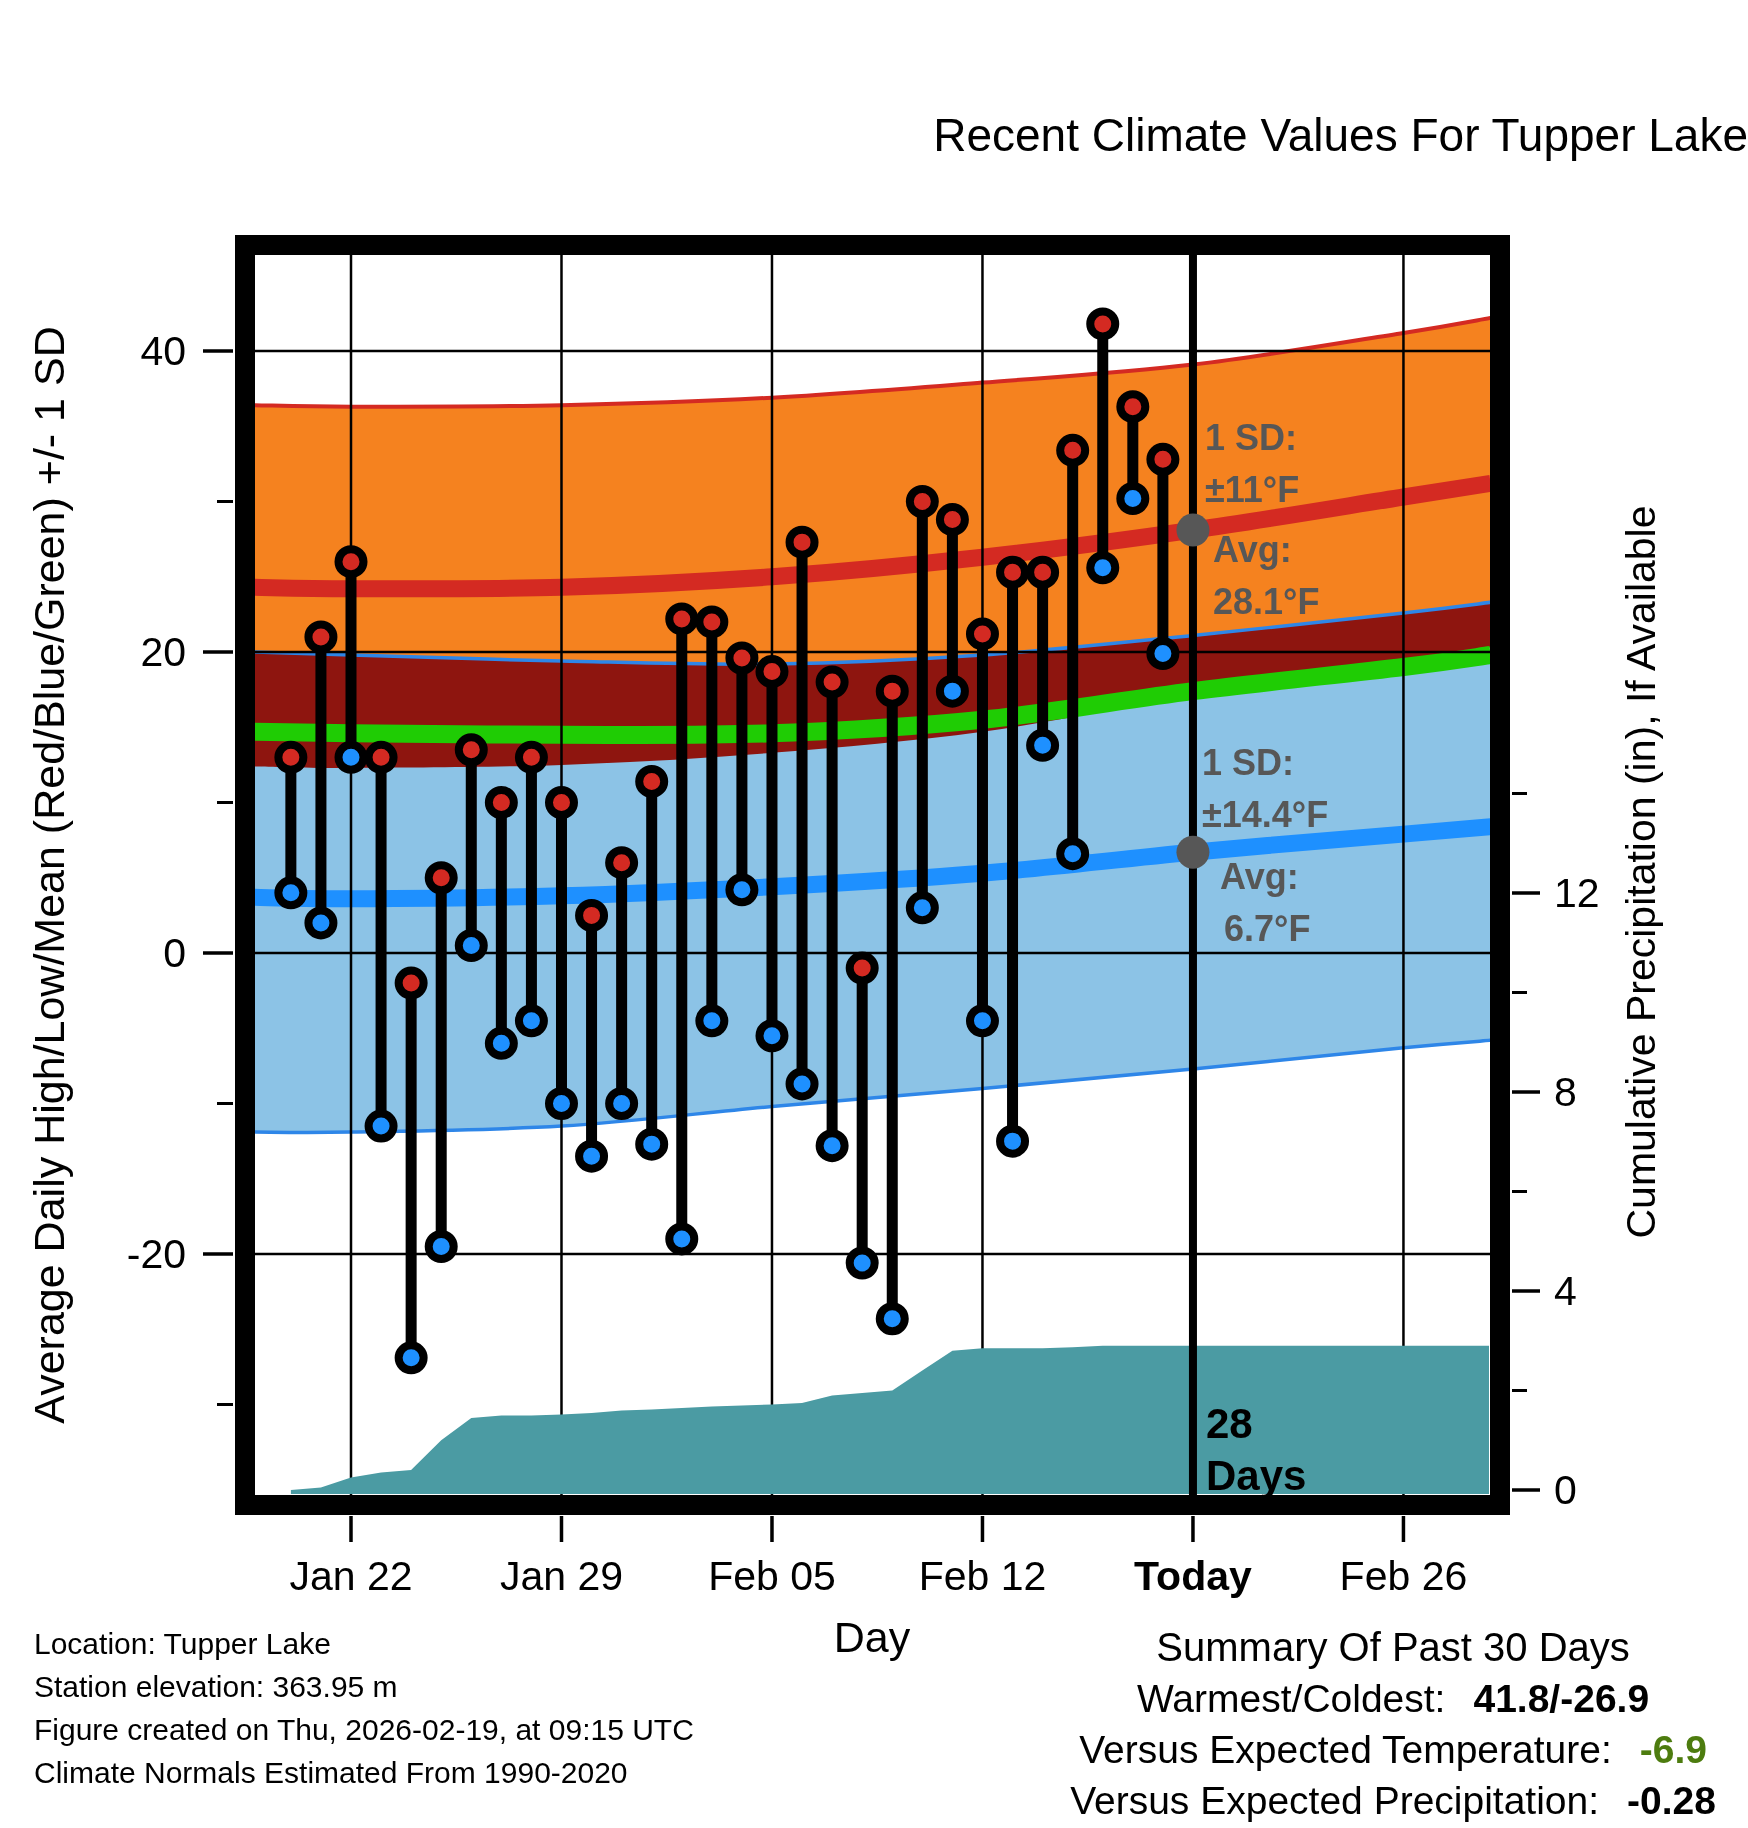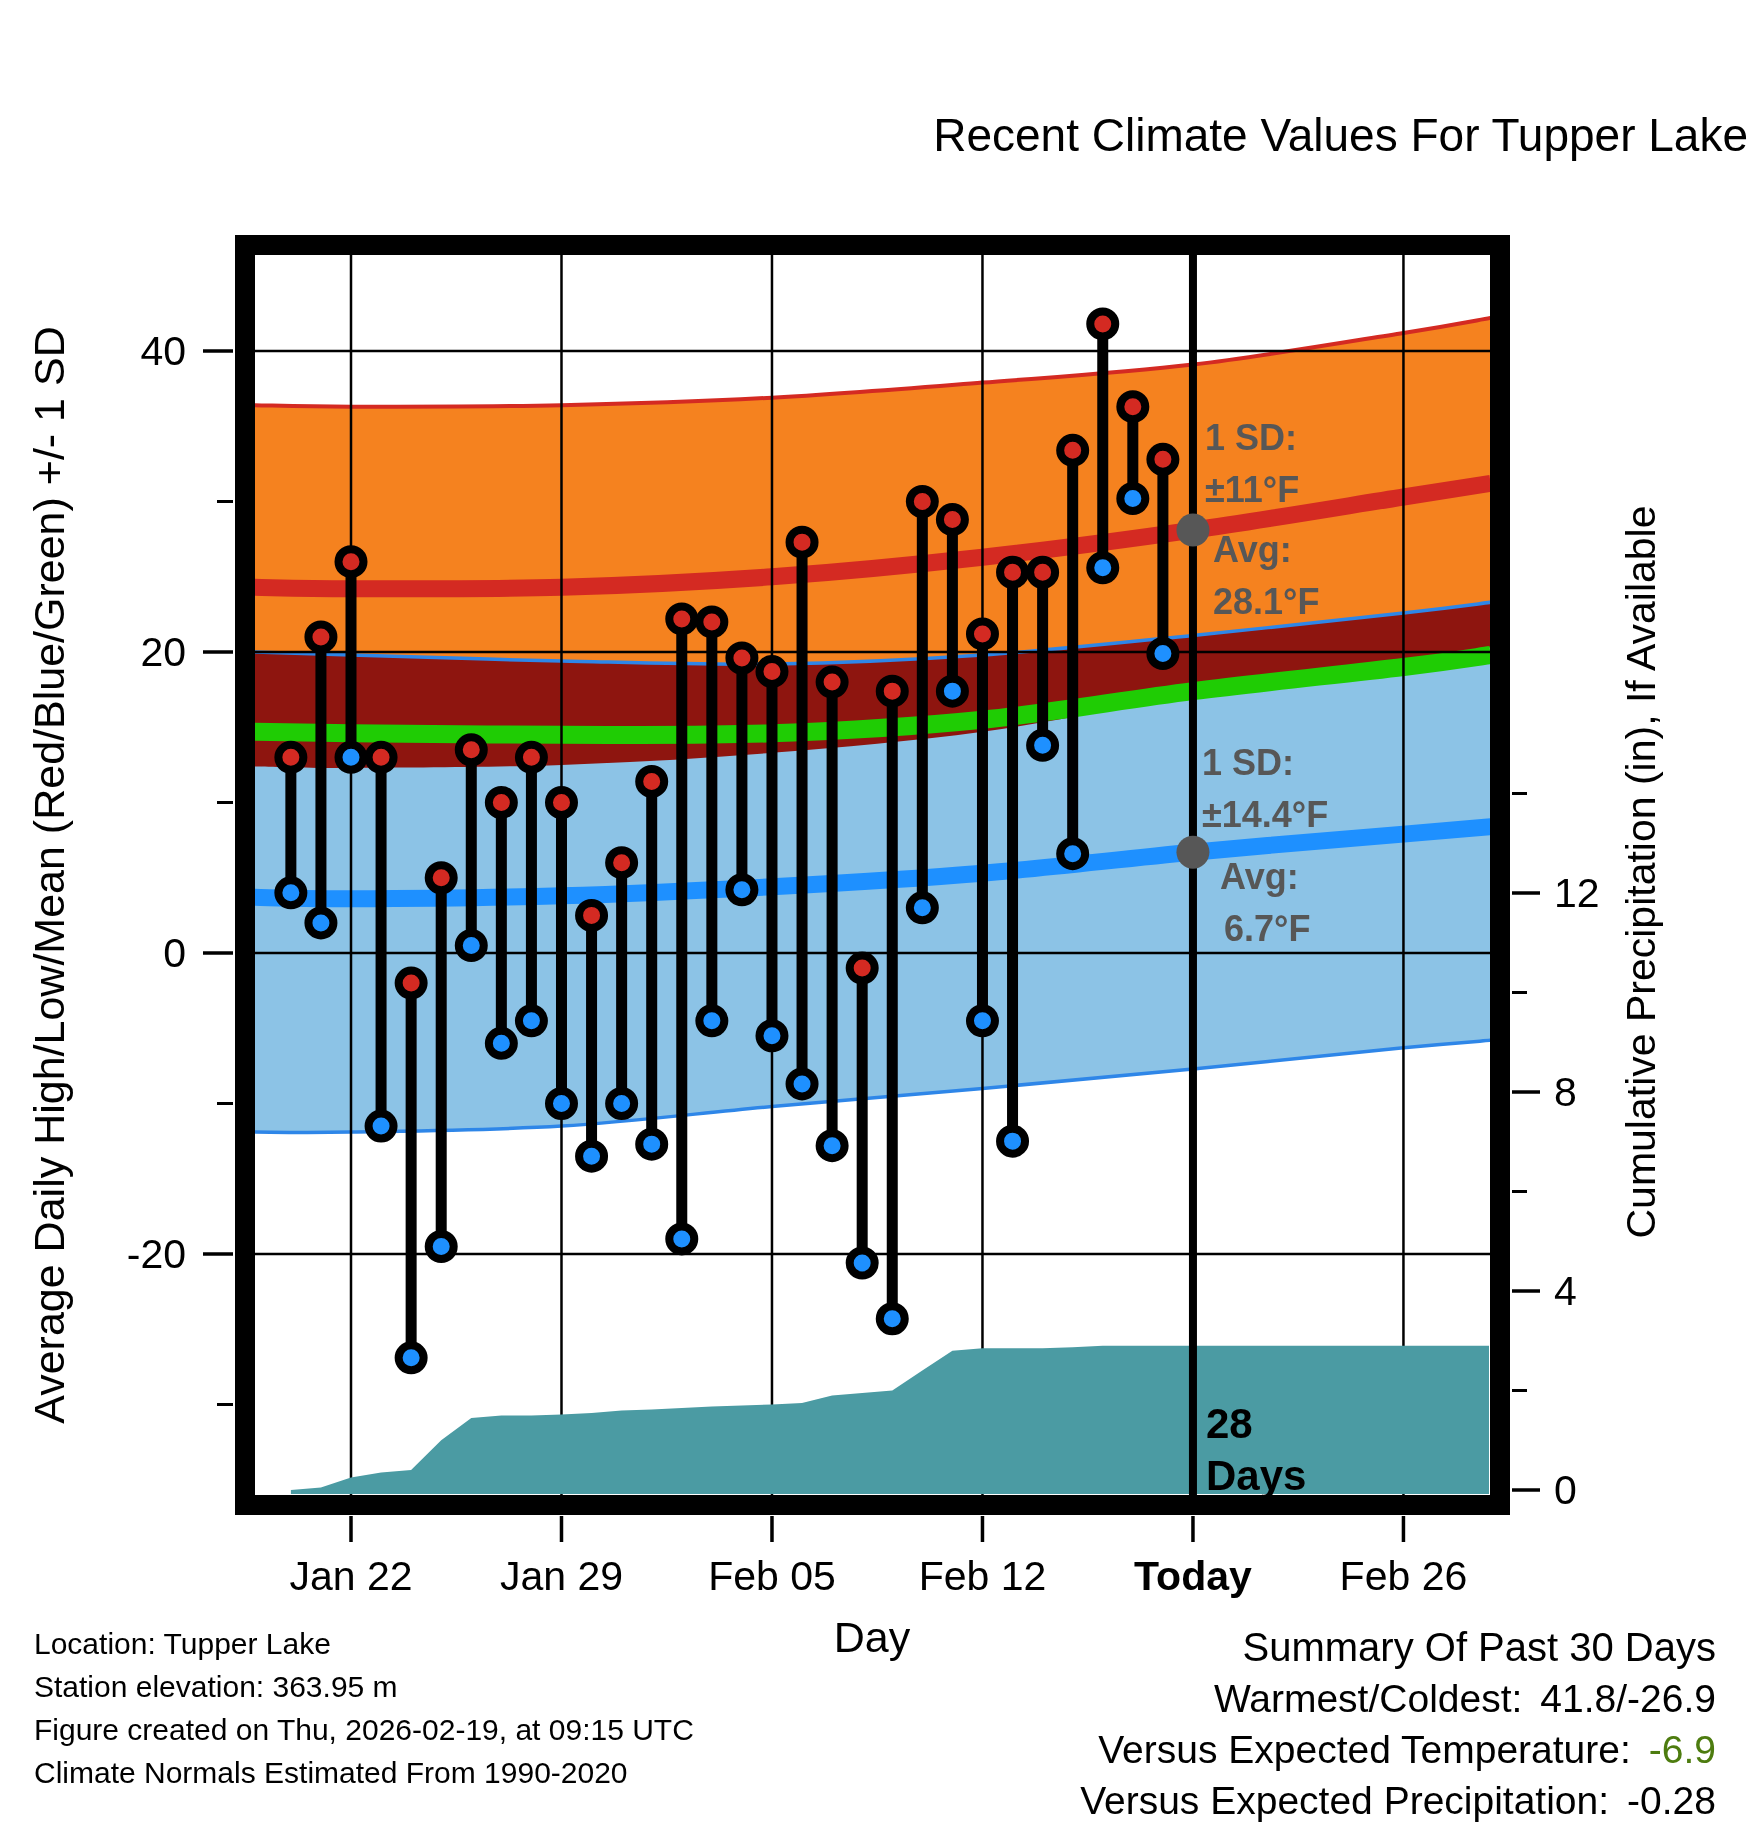--- a/index.html
+++ b/index.html
@@ -1,24 +1,24 @@
 <!DOCTYPE html>
 <html><head>
 <meta charset="utf-8">
 <style>
   html,body{margin:0;padding:0;background:#ffffff;}
   body{width:1748px;height:1828px;position:relative;font-family:"Liberation Sans",sans-serif;overflow:hidden;}
   #chart-svg{position:absolute;left:0;top:0;}
   .page-title{position:absolute;left:0;top:108px;width:1748px;text-align:right;
     font-size:46px;color:#000;}
   .footer-left{position:absolute;left:34px;top:1622px;font-size:30px;line-height:43px;color:#000;}
-  .summary-block{position:absolute;right:32px;top:1622px;text-align:right;font-size:39px;line-height:51px;color:#000;}
+  .summary-block{position:absolute;right:32px;top:1622px;text-align:center;font-size:39px;line-height:51px;color:#000;}
   .summary-title{font-size:40px;}
   .summary-row .lbl{font-weight:normal;}
-  .summary-row .val{font-weight:normal;margin-left:18px;}
+  .summary-row .val{font-weight:bold;margin-left:28px;}
 </style>
 </head>
 <body>
 
 <div class="page-title">Recent Climate Values For Tupper Lake</div>
 
 <svg id="chart-svg" width="1748" height="1828" viewBox="0 0 1748 1828" xmlns="http://www.w3.org/2000/svg">
     <defs>
       <clipPath id="plotclip">
         <rect x="255" y="255" width="1235" height="1240"></rect>

